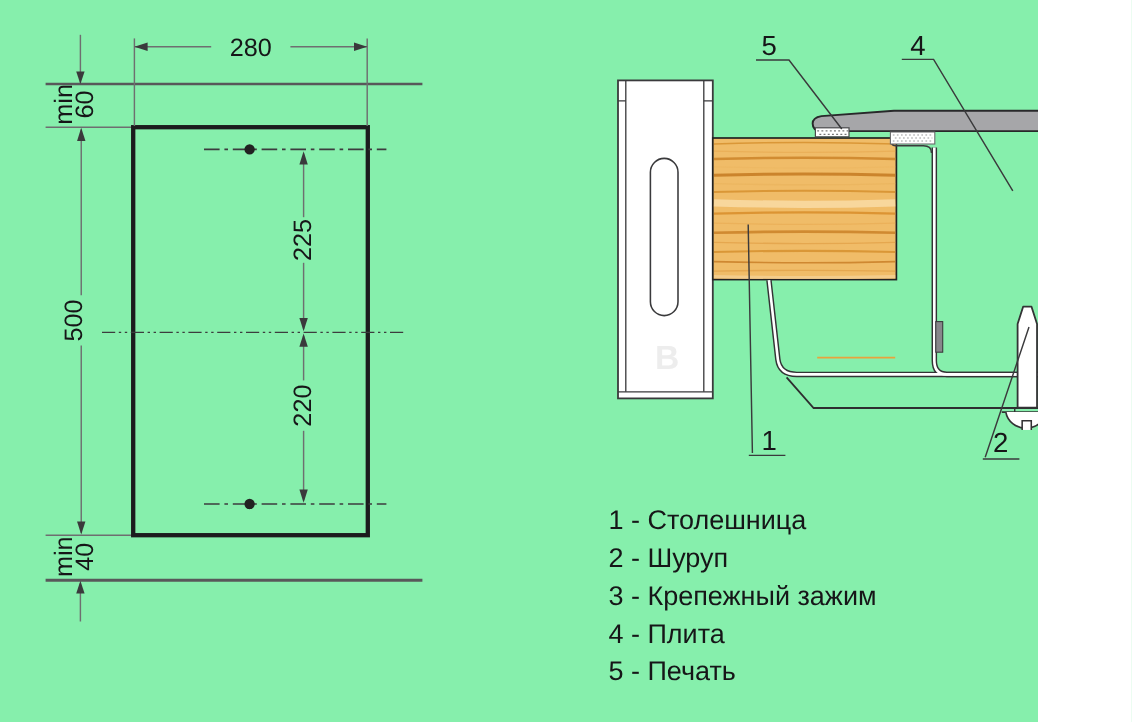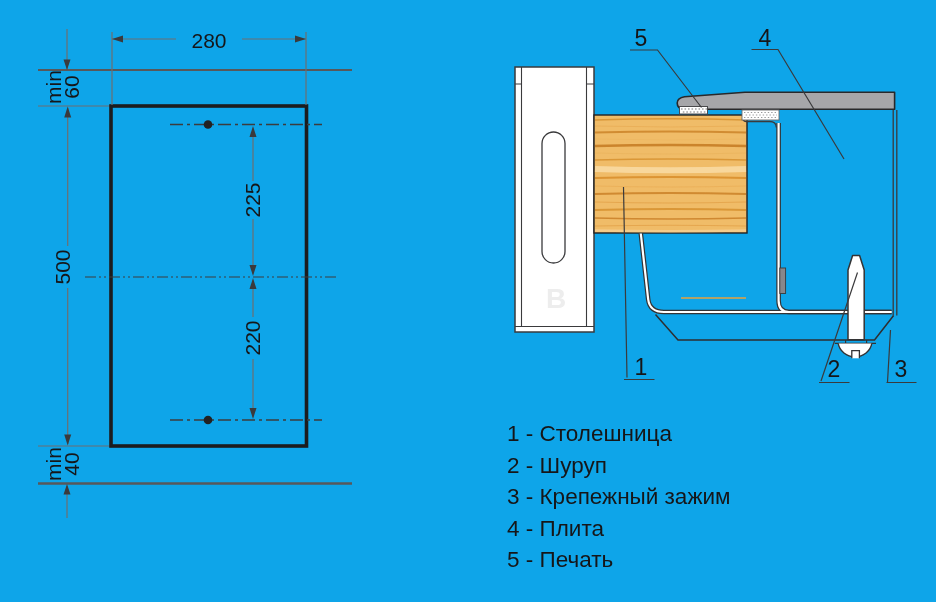--- a/index.html
+++ b/index.html
@@ -1,16 +1,16 @@
 <!DOCTYPE html>
 <html><head>
 <meta charset="utf-8">
 <style>
   html,body{margin:0;padding:0;background:#ffffff;}
-  .stage{position:relative;width:936px;height:602px;background:#0ea5e9;overflow:hidden;
+  .stage{position:relative;width:865px;height:602px;background:#86efac;overflow:hidden;
          font-family:"Liberation Sans",sans-serif;}
   svg{position:absolute;left:0;top:0;}
   text{font-family:"Liberation Sans",sans-serif;fill:#161618;}
   .dim{font-size:21px;}
   .callout{font-size:23px;}
   .legend{font-size:22.5px;}
   .watermark{font-size:28px;font-weight:bold;fill:#ededed;}
 </style>
 </head>
 <body>

